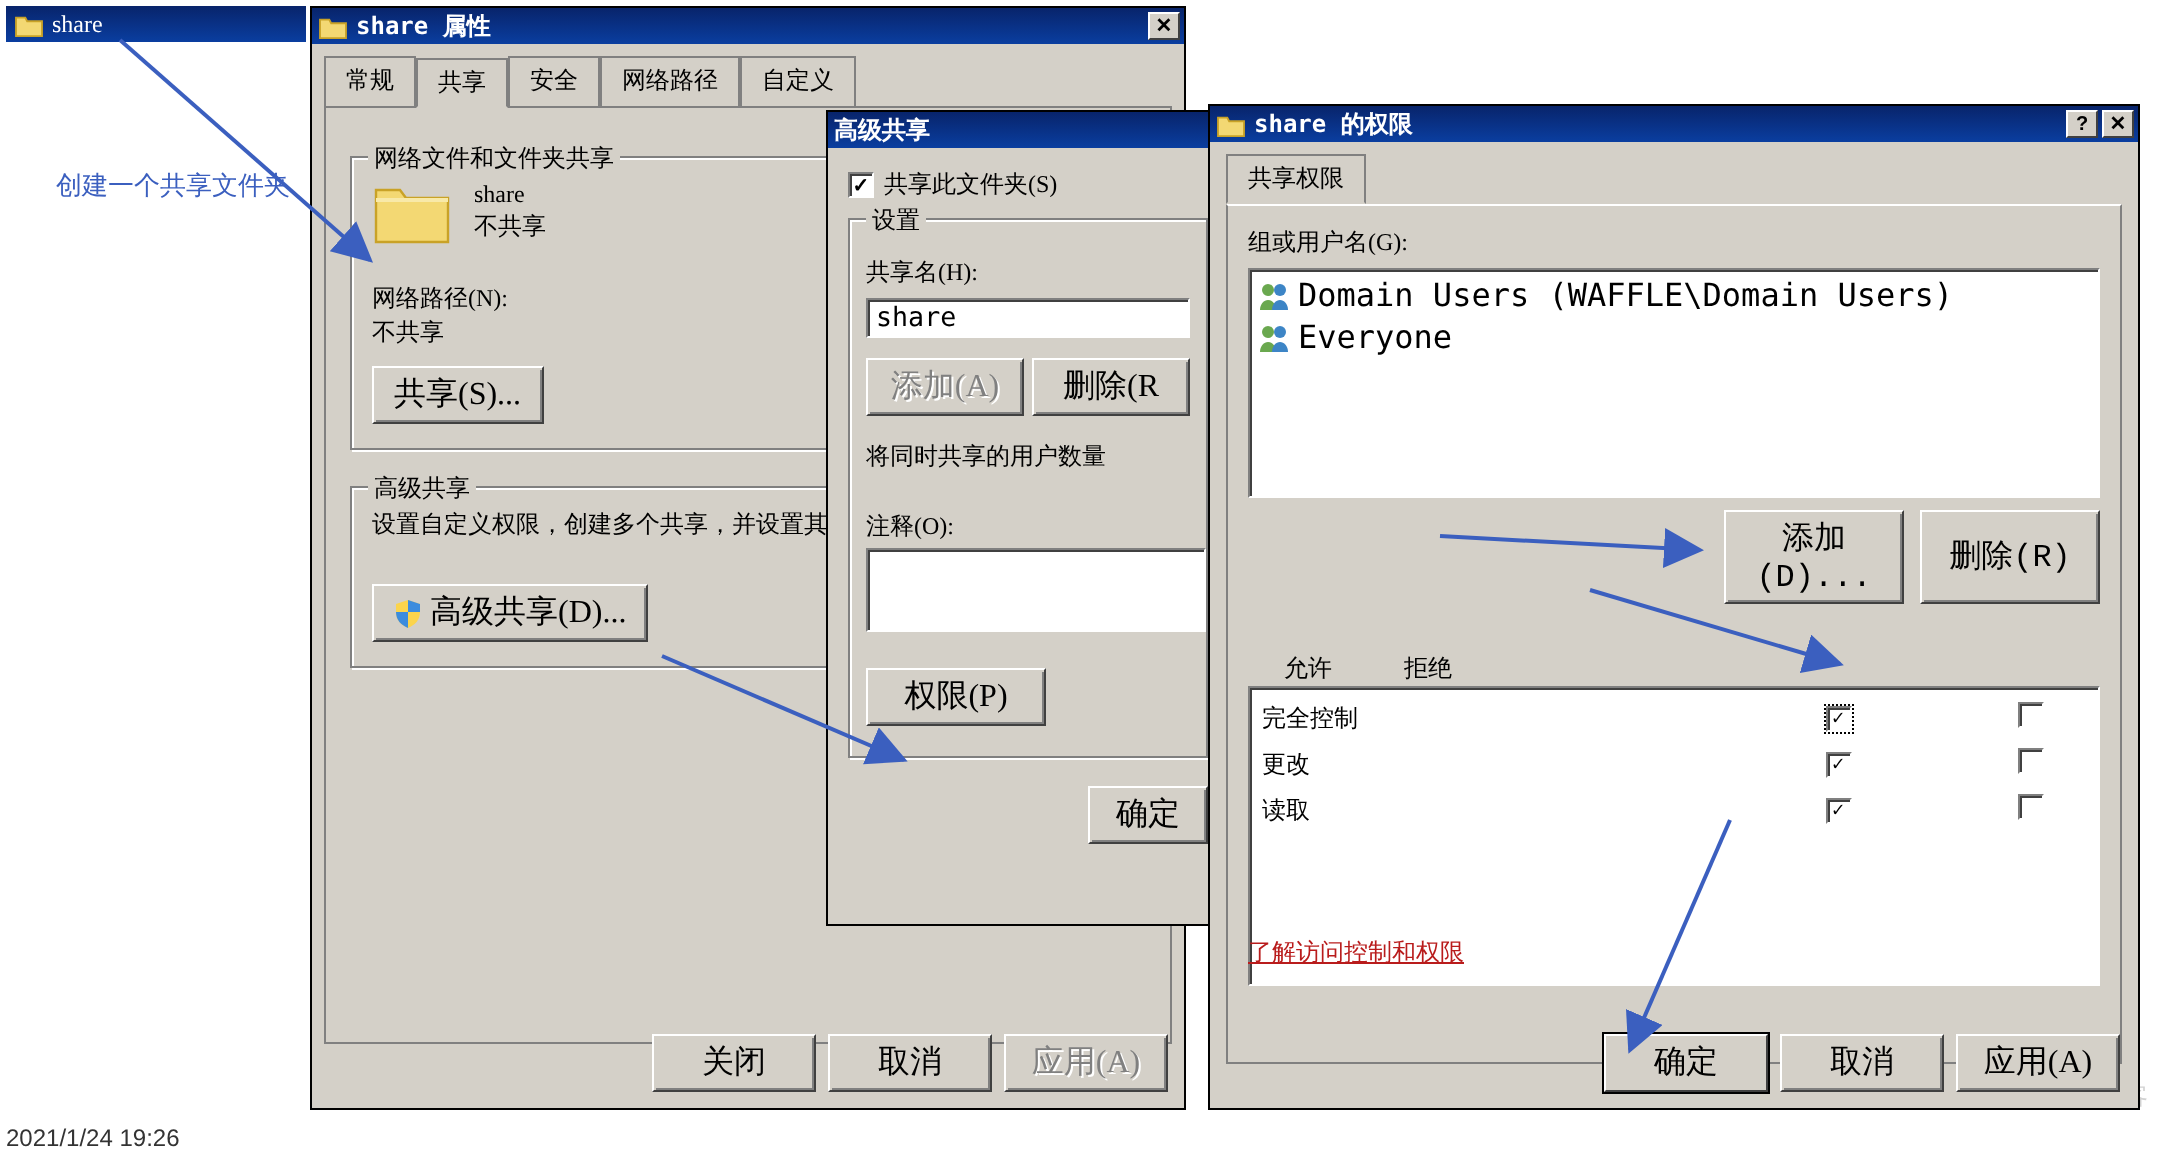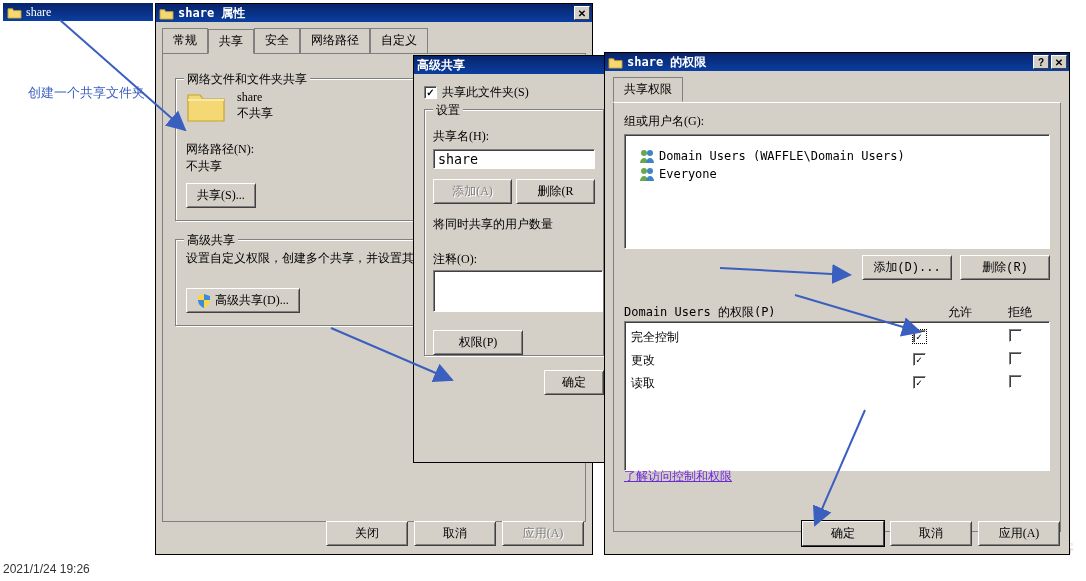--- a/index.html
+++ b/index.html
@@ -160,21 +160,21 @@
       padding: 0 3px;
     }
     .win-btn {
       background: #d4d0c8;
       border: 1px solid #404040;
       border-top-color: #fff;
       border-left-color: #fff;
       box-shadow: inset 1px 1px #d4d0c8, inset -1px -1px #808080;
       padding: 3px 10px;
       font-family: inherit;
-      font-size: 12px;
+      font-size: 16px;
       min-height: 22px;
       display: inline-flex;
       align-items: center;
     }
     .win-btn.disabled { color: #808080; text-shadow: 1px 1px #fff; }
     .win-btn.default { box-shadow: 0 0 0 1px #000; }
     .shield-icon {
       display: inline-flex;
       width: 14px;
       height: 14px;
@@ -213,21 +213,21 @@
       display: flex;
       align-items: center;
       justify-content: center;
       margin-right: 5px;
       font-size: 10px;
       font-weight: bold;
     }
     .adv-field {
       border: 1px solid #808080;
       box-shadow: inset 1px 1px #fff, 1px 1px #fff;
-      padding: 18px 8px 0 8px;
+      padding: 18px 8px 15px 8px;
       position: relative;
     }
     .adv-label { margin-bottom: 4px; display: block; }
     .input-text {
       width: 100%;
       border: 1px solid #808080;
       border-right-color: #fff;
       border-bottom-color: #fff;
       box-shadow: inset 1px 1px #404040;
       background: #fff;
@@ -274,23 +274,23 @@
     }
     .group-label { margin-bottom: 4px; }
     .listbox {
       width: 100%;
       height: 115px;
       background: #fff;
       border: 1px solid #808080;
       border-right-color: #fff;
       border-bottom-color: #fff;
       box-shadow: inset 1px 1px #404040;
-      padding: 12px;
+      padding: 2px;
       font-family: monospace, "SimSun";
-      font-size: 12px;
+      font-size: 16px;
     }
     .list-item {
       display: flex;
       align-items: center;
       padding: 1px 2px;
     }
     .list-item.selected { background: transparent; }
     .user-icon {
       width: 16px;
       height: 16px;
@@ -330,21 +330,21 @@
       border-bottom-color:#fff;
       box-shadow: inset 1px 1px #404040;
       display: inline-flex;
       align-items: center;
       justify-content: center;
       font-size: 10px;
       font-weight: bold;
     }
     .cb.focused { outline: 1px dotted #000; }
     .link {
-      color: #6d28d9;
+      color: #b91c1c;
       text-decoration: underline;
       font-family: monospace, "SimSun";
       position: absolute;
       bottom: 46px;
       left: 10px;
       cursor: pointer;
     }
     .perm-buttons-row {
       display: flex;
       justify-content: flex-end;
@@ -529,21 +529,20 @@
         <span>Everyone</span>
       </div>
     </div>
 
     <div class="perm-buttons-row">
       <button class="win-btn">添加(D)...</button>
       <button class="win-btn">删除(R)</button>
     </div>
 
     <div class="perm-label-row">
-      <span class="name">Domain Users 的权限(P)</span>
       <span class="col">允许</span>
       <span class="col">拒绝</span>
     </div>
 
     <div class="perm-rows">
       <div class="perm-row">
         <span class="rname">完全控制</span>
         <span class="rcol"><span class="cb focused">✓</span></span>
         <span class="rcol"><span class="cb"></span></span>
       </div>

